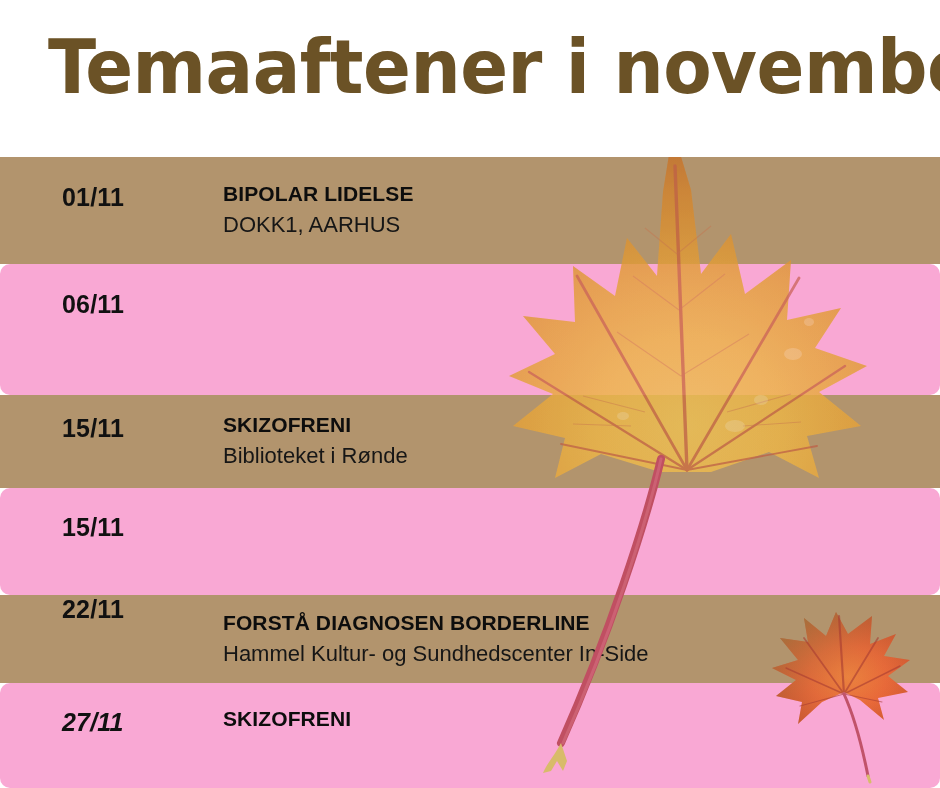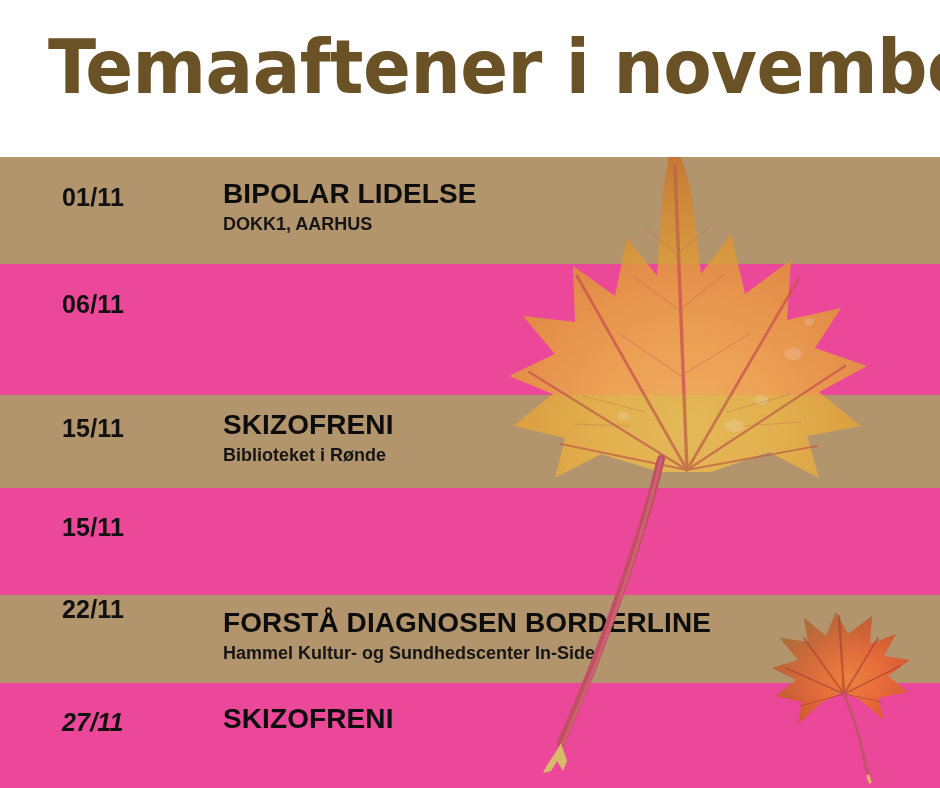--- a/index.html
+++ b/index.html
@@ -56,21 +56,21 @@
     height: 631px;
     z-index: 1;
   }
   .row {
     position: absolute;
     left: 0;
     width: 940px;
     box-sizing: border-box;
   }
   .row.brown { background: #b2946d; }
-  .row.cream { background: #ec4899; }
+  .row.cream { background: #f9a8d4; border-radius: 10px; }
 
   .row-inner {
     position: relative;
     width: 940px;
     height: 100%;
   }
   .date {
     position: absolute;
     left: 62px;
     width: 150px;
@@ -80,33 +80,33 @@
     letter-spacing: 0.2px;
     white-space: nowrap;
   }
   .detail {
     position: absolute;
     left: 223px;
     width: 680px;
   }
   .ev-title {
     color: #0d0d0d;
-    font-size: 28px;
+    font-size: 21px;
     line-height: 31px;
     font-weight: 700;
     letter-spacing: 0.1px;
     margin: 0;
     white-space: nowrap;
   }
   .ev-title.wrap { white-space: normal; }
   .ev-venue {
     color: #161616;
-    font-size: 18px;
+    font-size: 22px;
     line-height: 27px;
-    font-weight: 700;
+    font-weight: 400;
     margin: 2px 0 0 0;
     white-space: nowrap;
   }
 
   
   #row-0 { top: 0px;   height: 107px; }
   #row-0 .date   { top: 26px; }
   #row-0 .detail { top: 21px; }
 
   #row-1 { top: 107px; height: 131px; }

